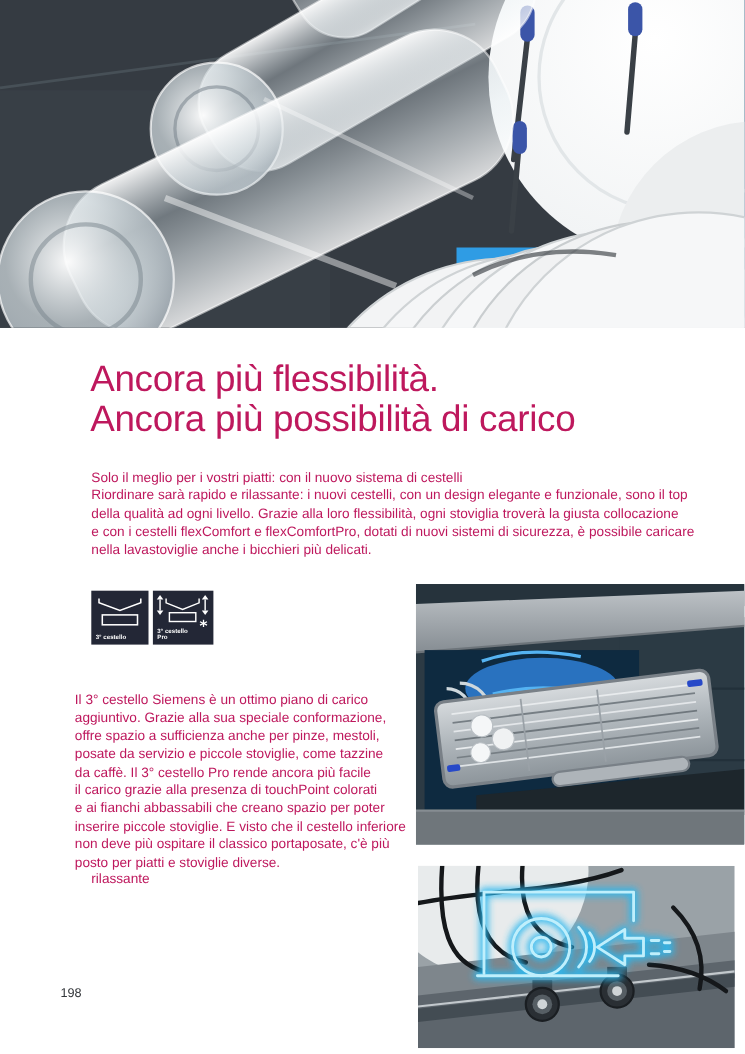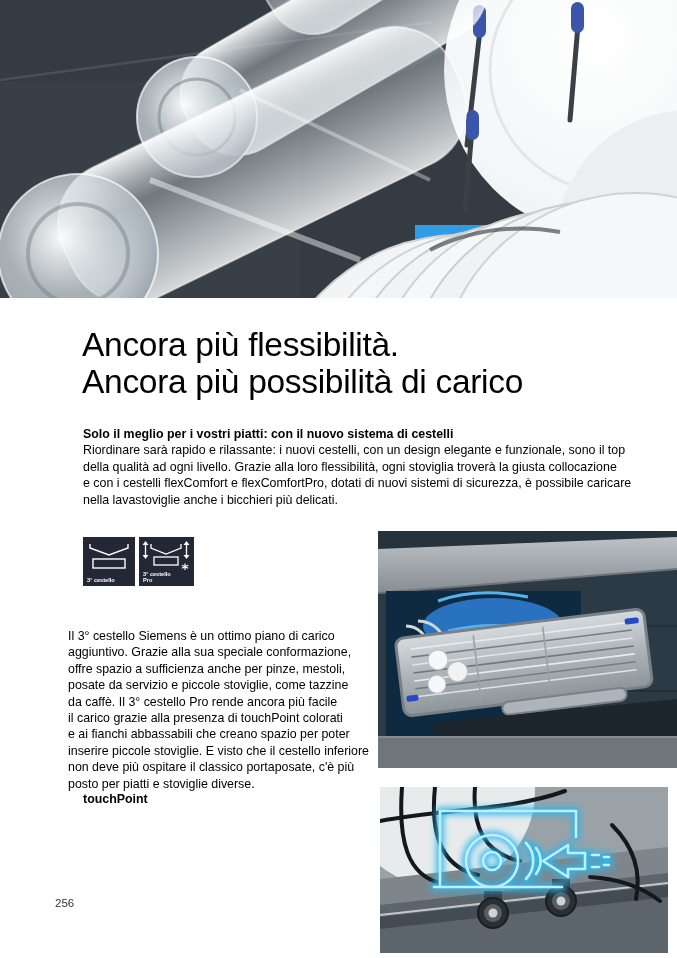--- a/index.html
+++ b/index.html
@@ -5,22 +5,22 @@
   html,body{margin:0;padding:0;}
   body{background:#ffffff;font-family:"Liberation Sans",sans-serif;}
   .page{position:relative;width:677px;height:958px;background:#ffffff;overflow:hidden;}
 
   .hero{position:absolute;left:0;top:0;width:677px;height:298px;overflow:hidden;background:#353b42;}
 
   .headline{position:absolute;left:82px;top:326px;width:580px;
     font-size:33.5px;line-height:37px;font-weight:400;letter-spacing:-0.3px;
     color:#57b8b1;white-space:pre-line;}
 
-  .prose{white-space:pre-line;color:#000000;}
-  .b{font-weight:700;}
+  .prose{white-space:pre-line;color:#be185d;}
+  .b{font-weight:400;}
 
   .intro{position:absolute;left:83px;top:426px;width:570px;font-size:12.4px;line-height:16.4px;}
 
   .icon-row{position:absolute;left:83px;top:537px;display:flex;gap:4px;}
   .icon-box{position:relative;width:52px;height:49px;background:#232736;}
   .icon-box.wide{width:55px;}
   .icon-box svg{position:absolute;left:2px;top:2px;}
   .icon-label{position:absolute;left:4px;bottom:3px;color:#ffffff;
     font-size:5.6px;line-height:6.2px;font-weight:700;white-space:pre-line;}
 
@@ -162,23 +162,23 @@
 aggiuntivo. Grazie alla sua speciale conformazione,
 offre spazio a sufficienza anche per pinze, mestoli,
 posate da servizio e piccole stoviglie, come tazzine
 da caffè. Il 3° cestello Pro rende ancora più facile
 il carico grazie alla presenza di touchPoint colorati
 e ai fianchi abbassabili che creano spazio per poter
 inserire piccole stoviglie. E visto che il cestello inferiore
 non deve più ospitare il classico portaposate, c'è più
 posto per piatti e stoviglie diverse.</div>
 
-  <div class="sec2-heading b prose">touchPoint</div>
-
-  <div class="page-number">256</div>
+  <div class="sec2-heading b prose">rilassante</div>
+
+  <div class="page-number">198</div>
 
   <figure class="fig-rack">
     <svg width="299" height="237" viewBox="0 0 299 237">
       <defs>
         <linearGradient id="counterGrad" x1="0" y1="0" x2="0" y2="1">
           <stop offset="0" stop-color="#bcc1c5"></stop>
           <stop offset="1" stop-color="#868d93"></stop>
         </linearGradient>
         <linearGradient id="trayGrad" x1="0" y1="0" x2="0" y2="1">
           <stop offset="0" stop-color="#d6dadd"></stop>

